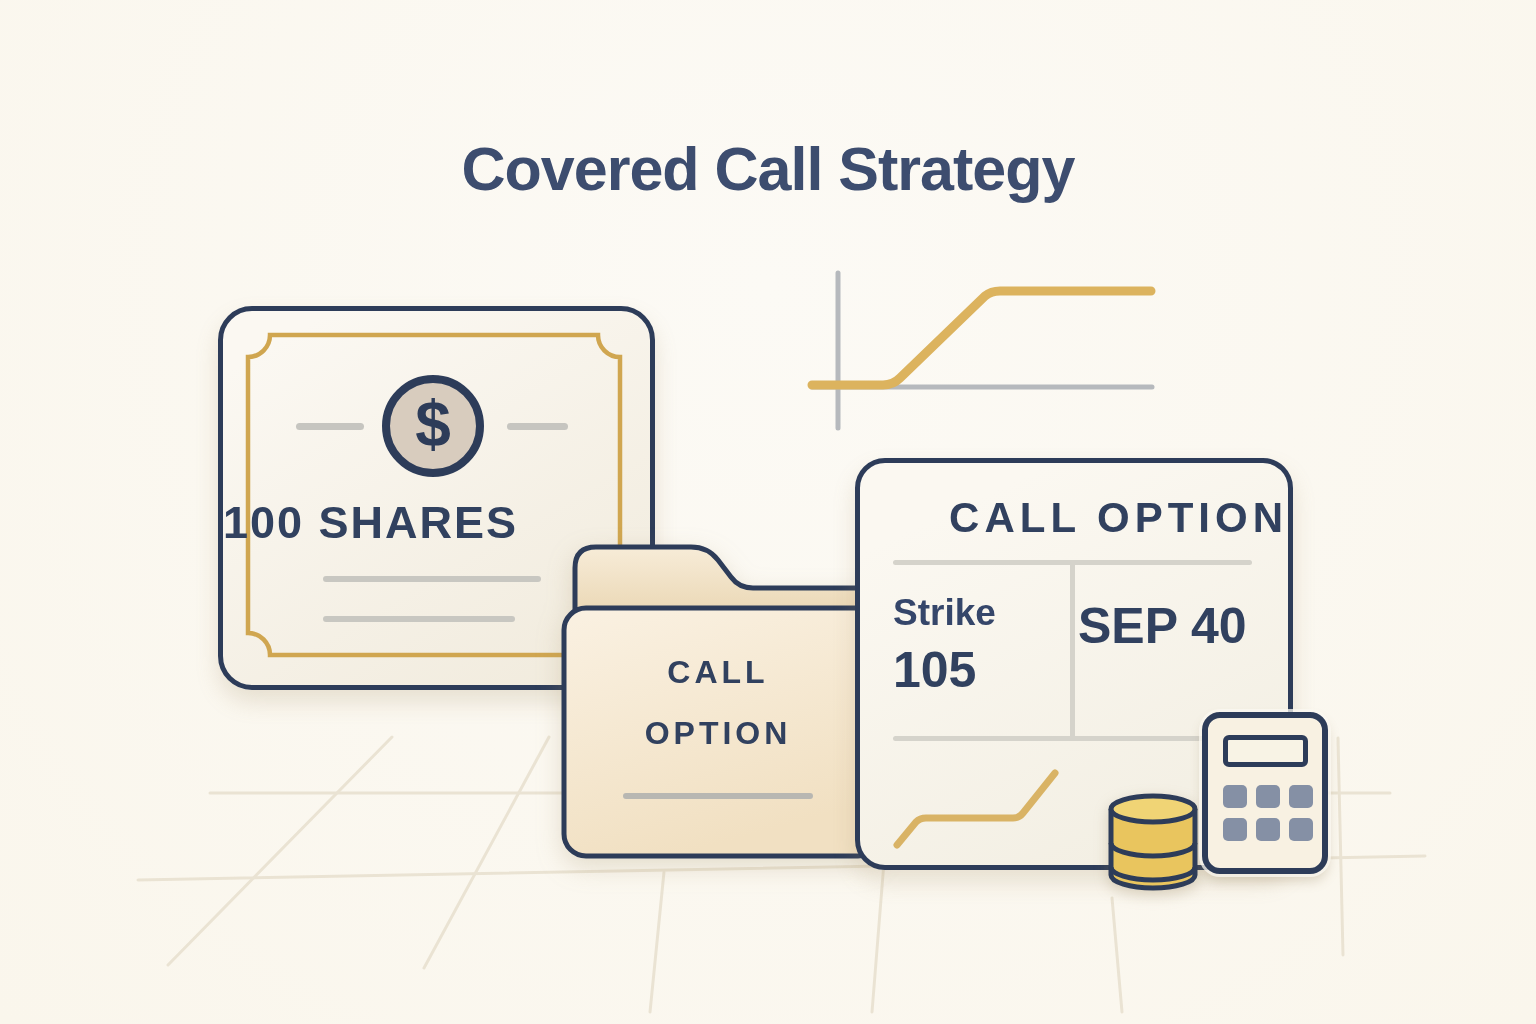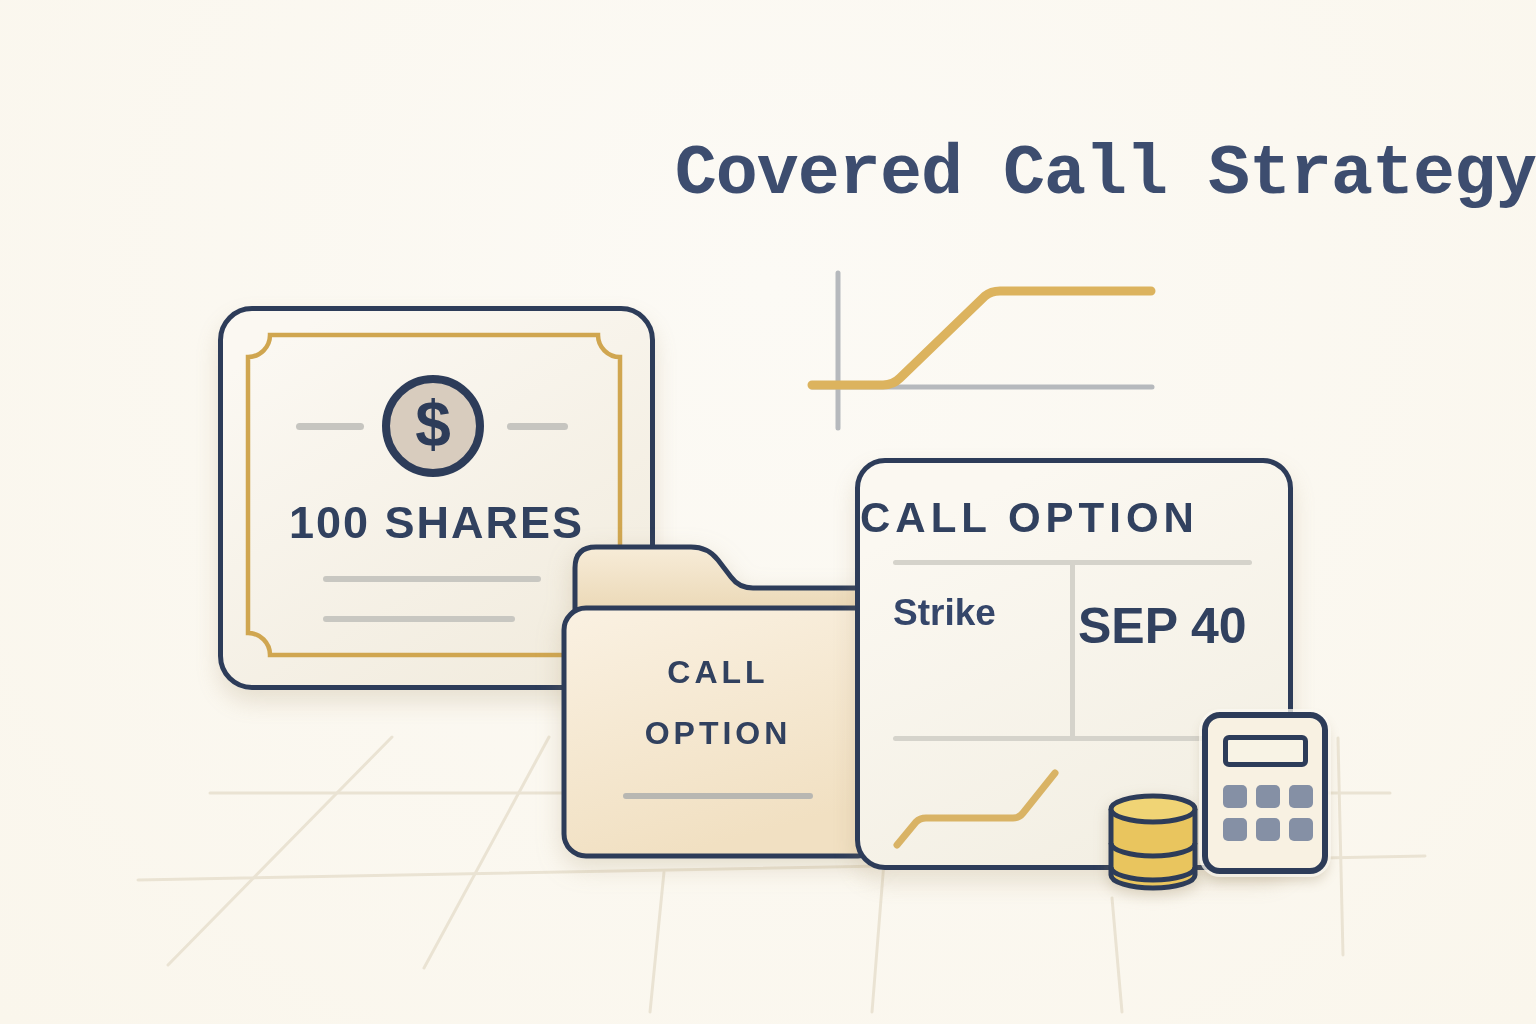--- a/index.html
+++ b/index.html
@@ -1,43 +1,43 @@
 <!DOCTYPE html>
 <html><head>
 <meta charset="utf-8">
 <style>
   html,body{margin:0;padding:0;background:#fbf8f1;}
   .stage{position:relative;width:1536px;height:1024px;overflow:hidden;
          background:radial-gradient(ellipse at 50% 28%, #fcfaf5 0%, #faf6ec 100%);
          font-family:"Liberation Sans", sans-serif;}
 
   
-  .title{position:absolute;left:0;right:0;top:86px;text-align:right;
-         font-size:70px;line-height:84px;font-weight:700;letter-spacing:-1px;
-         color:#3d4d6f;z-index:9;font-family:Liberation Mono, monospace;}
+  .title{position:absolute;left:0;right:0;top:86px;text-align:center;
+         font-size:61px;line-height:84px;font-weight:700;letter-spacing:-1px;
+         color:#3d4d6f;z-index:9;}
 
   
   .floor-svg{position:absolute;left:0;top:0;z-index:0;}
   .payoff-svg{position:absolute;left:795px;top:258px;z-index:1;}
 
   
   .certificate{position:absolute;left:218px;top:306px;width:437px;height:384px;
     border:5px solid #2d3c59;border-radius:34px;z-index:2;box-sizing:border-box;
     background:linear-gradient(150deg,#fbf8f2 10%,#f1ebdd 95%);
     box-shadow:0 12px 22px rgba(164,142,99,.22);}
   .gold-frame-svg{position:absolute;left:25px;top:24px;overflow:visible;}
   .medallion{position:absolute;left:159px;top:64px;width:102px;height:102px;
     box-sizing:border-box;border:8px solid #2d3c59;border-radius:50%;
     background:#d8ccbe;display:flex;align-items:center;justify-content:center;}
   .medallion-symbol{font-size:64px;font-weight:700;color:#2d3c59;line-height:1;
     transform:translateY(-2px);}
   .dash{position:absolute;height:7px;background:#c6c5c0;border-radius:4px;top:112px;}
   .dash.left{left:73px;width:68px;}
   .dash.right{left:284px;width:61px;}
-  .cert-label{position:absolute;left:0;right:0;top:186px;text-align:center;
+  .cert-label{position:absolute;left:0;right:0;top:186px;text-align:left;
     font-size:45px;line-height:52px;font-weight:700;letter-spacing:2px;color:#31415f;}
   .cert-line{position:absolute;height:6px;background:#c8c7c1;border-radius:3px;left:100px;}
   .cert-line.l1{top:265px;width:218px;}
   .cert-line.l2{top:305px;width:192px;}
 
   
   .folder-wrap{position:absolute;left:556px;top:540px;width:334px;height:322px;z-index:3;}
   .folder-svg{position:absolute;left:0;top:0;overflow:visible;
     filter:drop-shadow(0 9px 12px rgba(164,142,99,.25));}
   .folder-label{position:absolute;left:0;right:10px;text-align:center;
@@ -45,21 +45,21 @@
   .folder-label.line1{top:112px;}
   .folder-label.line2{top:173px;}
   .folder-line{position:absolute;left:67px;top:253px;width:190px;height:6px;
     background:#b8b7b2;border-radius:3px;}
 
   
   .option-card{position:absolute;left:855px;top:458px;width:438px;height:412px;
     box-sizing:border-box;border:5px solid #2d3c59;border-radius:30px;z-index:4;
     background:linear-gradient(155deg,#fbf8f1 15%,#f2eee2 95%);
     box-shadow:0 12px 22px rgba(164,142,99,.22);}
-  .card-header{position:absolute;left:0;right:0;top:32px;text-align:left;
+  .card-header{position:absolute;left:0;right:0;top:32px;text-align:right;
     font-size:42px;line-height:46px;font-weight:700;letter-spacing:5px;color:#31415f;}
   .divider-h{position:absolute;left:33px;width:359px;height:5px;
     background:#d5d3cb;border-radius:3px;}
   .divider-h.d1{top:97px;}
   .divider-h.d2{top:273px;}
   .divider-v{position:absolute;left:210px;top:99px;width:5px;height:176px;
     background:#d5d3cb;border-radius:3px;}
   .cell{position:absolute;top:128px;color:#35466a;}
   .cell.left{left:33px;width:177px;}
   .cell.right{left:218px;width:174px;}
@@ -141,20 +141,21 @@
     <div class="folder-label line2">OPTION</div>
     <div class="folder-line"></div>
   </div>
 
   <div class="option-card">
     <div class="card-header">CALL OPTION</div>
     <div class="divider-h d1"></div>
     <div class="divider-v"></div>
     <div class="cell left">
       <div class="cell-label">Strike</div>
+      <div class="cell-value">105</div>
     </div>
     <div class="cell right">
       <div class="cell-value">SEP 40</div>
     </div>
     <div class="divider-h d2"></div>
     <svg class="mini-curve-svg" width="185" height="95" viewBox="0 0 185 95">
       <path d="M9 82 L28 59 Q32 55 38 55 L125 55 Q131 55 135 50 L167 10" fill="none" stroke="#d9b365" stroke-width="7" stroke-linecap="round" stroke-linejoin="round"></path>
     </svg>
   </div>
 

